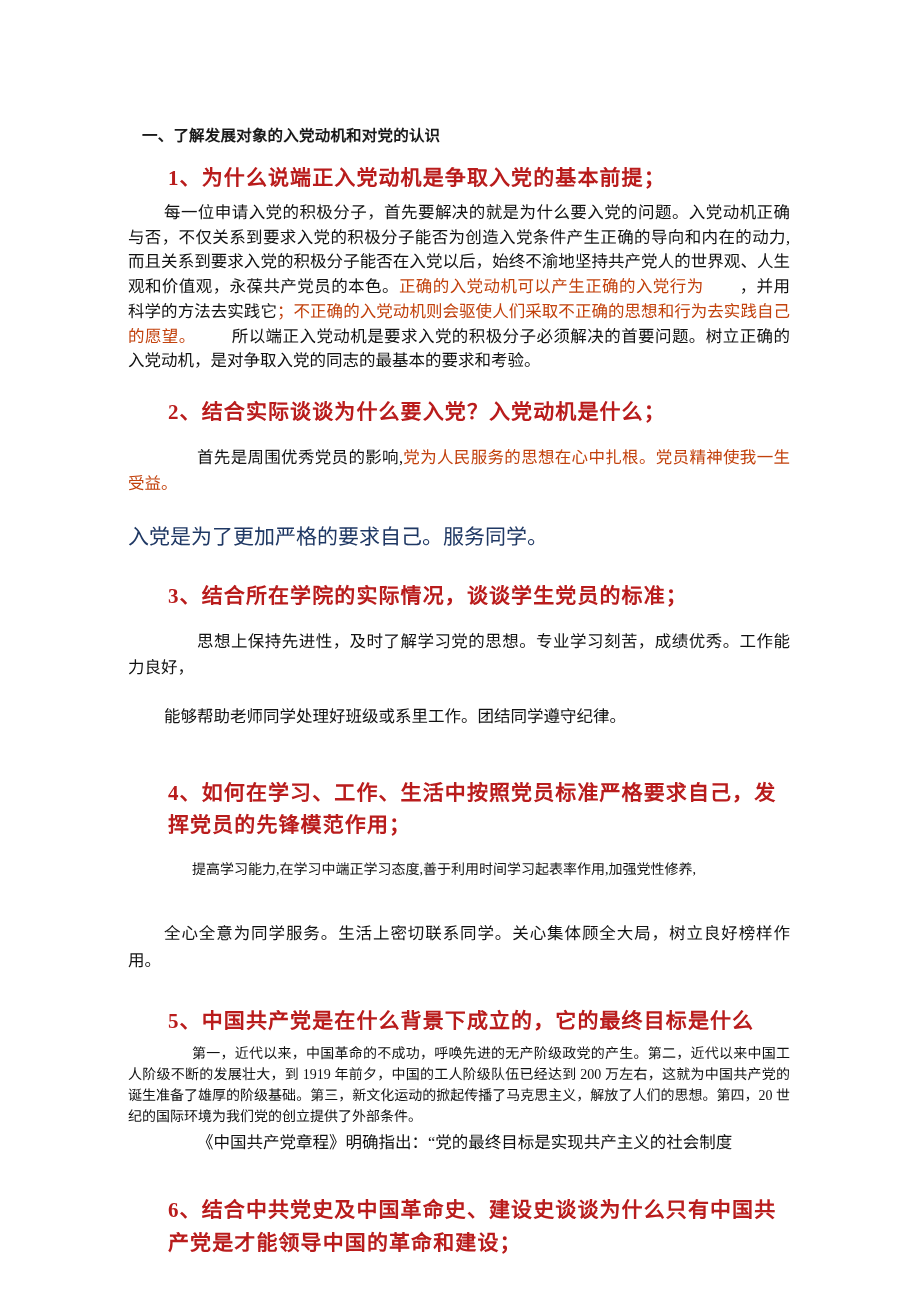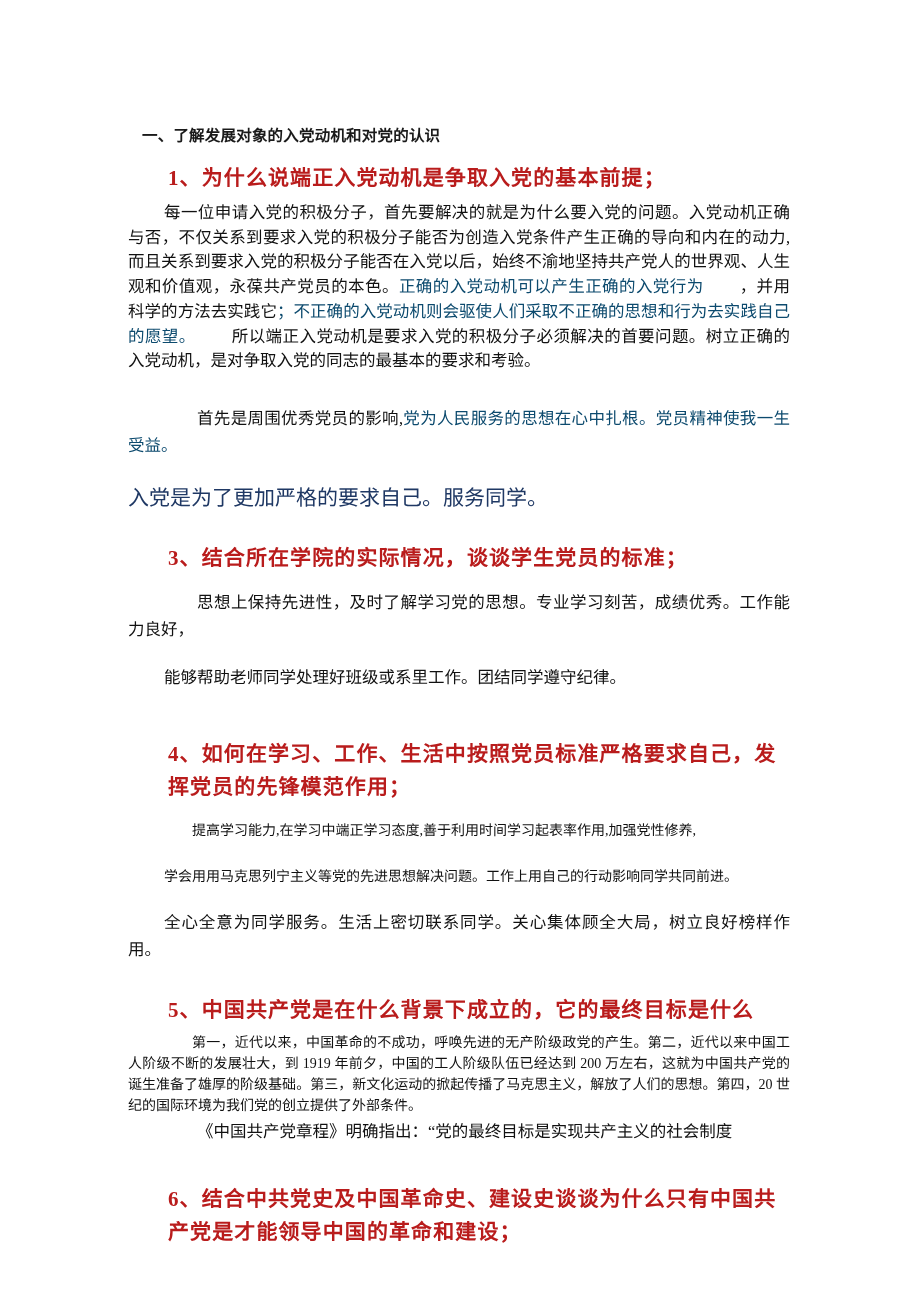--- a/index.html
+++ b/index.html
@@ -77,21 +77,21 @@
   }
   .para.tight {
     line-height: 1.5;
   }
 
   .spacer-sm { height: 10px; }
   .spacer-md { height: 18px; }
   .spacer-lg { height: 26px; }
 
   
-  .red   { color: #0c4a6e; }
+  .red   { color: #c2410c; }
   .navy  { color: #1f3864; }
   .black { color: #111111; margin-left: 36px; }
 
   .blk-nav {
     font-size: 21px;
     line-height: 1.62;
     color: #1f3864;
     margin: 0;
   }
 </style>
@@ -103,20 +103,21 @@
 
     <h1 class="section-heading">一、了解发展对象的入党动机和对党的认识</h1>
 
     <h2 class="question-heading">1、为什么说端正入党动机是争取入党的基本前提；</h2>
     <p class="para tight">
       <span class="black">每一位申请入党的积极分子，首先要解决的就是为什么要入党的问题。入党动机正确与否，不仅关系到要求入党的积极分子能否为创造入党条件产生正确的导向和内在的动力,而且关系到要求入党的积极分子能否在入党以后，始终不渝地坚持共产党人的世界观、人生观和价值观，永葆共产党员的本色。</span><span class="red">正确的入党动机可以产生正确的入党行为</span><span class="black">，并用科学的方法去实践它</span><span class="red">；不正确的入党动机则会驱使人们采取不正确的思想和行为去实践自己的愿望。</span><span class="black">所以端正入党动机是要求入党的积极分子必须解决的首要问题。树立正确的入党动机，是对争取入党的同志的最基本的要求和考验。</span>
     </p>
 
     <div class="spacer-md"></div>
 
+    <h2 class="question-heading">2、结合实际谈谈为什么要入党？入党动机是什么；</h2>
     <div class="spacer-sm"></div>
     <p class="para indent">
       <span class="black">首先是周围优秀党员的影响,</span><span class="red">党为人民服务的思想在心中扎根。党员精神使我一生受益。</span>
     </p>
     <div class="spacer-md"></div>
     <p class="blk-nav">
       <span class="navy">入党是为了更加严格的要求自己。服务同学。</span>
     </p>
 
     <div class="spacer-lg"></div>
@@ -132,23 +133,20 @@
     </p>
 
     <div class="spacer-lg"></div>
 
     <h2 class="question-heading wide">4、如何在学习、工作、生活中按照党员标准严格要求自己，发挥党员的先锋模范作用；</h2>
     <div class="spacer-sm"></div>
     <p class="para indent small">
       <span class="black">提高学习能力,在学习中端正学习态度,善于利用时间学习起表率作用,加强党性修养,</span>
     </p>
     <div class="spacer-md"></div>
-    <p class="para small">
-      <span class="black">学会用用马克思列宁主义等党的先进思想解决问题。工作上用自己的行动影响同学共同前进。</span>
-    </p>
     <div class="spacer-md"></div>
     <p class="para">
       <span class="black">全心全意为同学服务。生活上密切联系同学。关心集体顾全大局，树立良好榜样作用。</span>
     </p>
 
     <div class="spacer-lg"></div>
 
     <h2 class="question-heading">5、中国共产党是在什么背景下成立的，它的最终目标是什么</h2>
     <p class="para small indent tight">
       <span class="black">第一，近代以来，中国革命的不成功，呼唤先进的无产阶级政党的产生。第二，近代以来中国工人阶级不断的发展壮大，到 1919 年前夕，中国的工人阶级队伍已经达到 200 万左右，这就为中国共产党的诞生准备了雄厚的阶级基础。第三，新文化运动的掀起传播了马克思主义，解放了人们的思想。第四，20 世纪的国际环境为我们党的创立提供了外部条件。</span>

